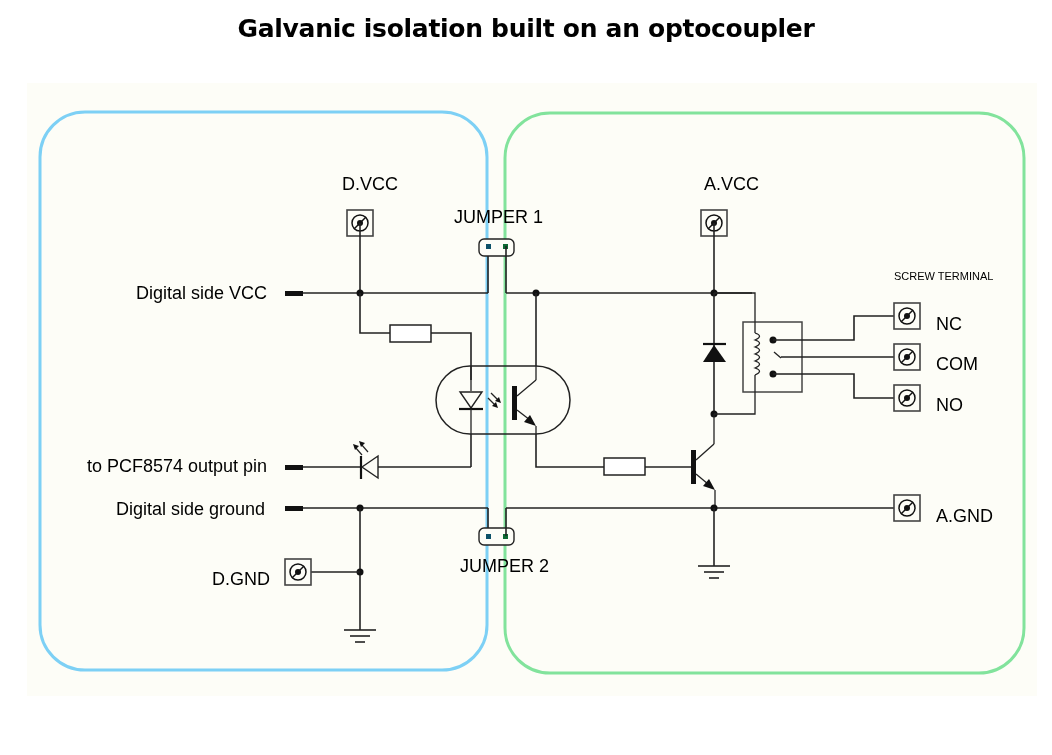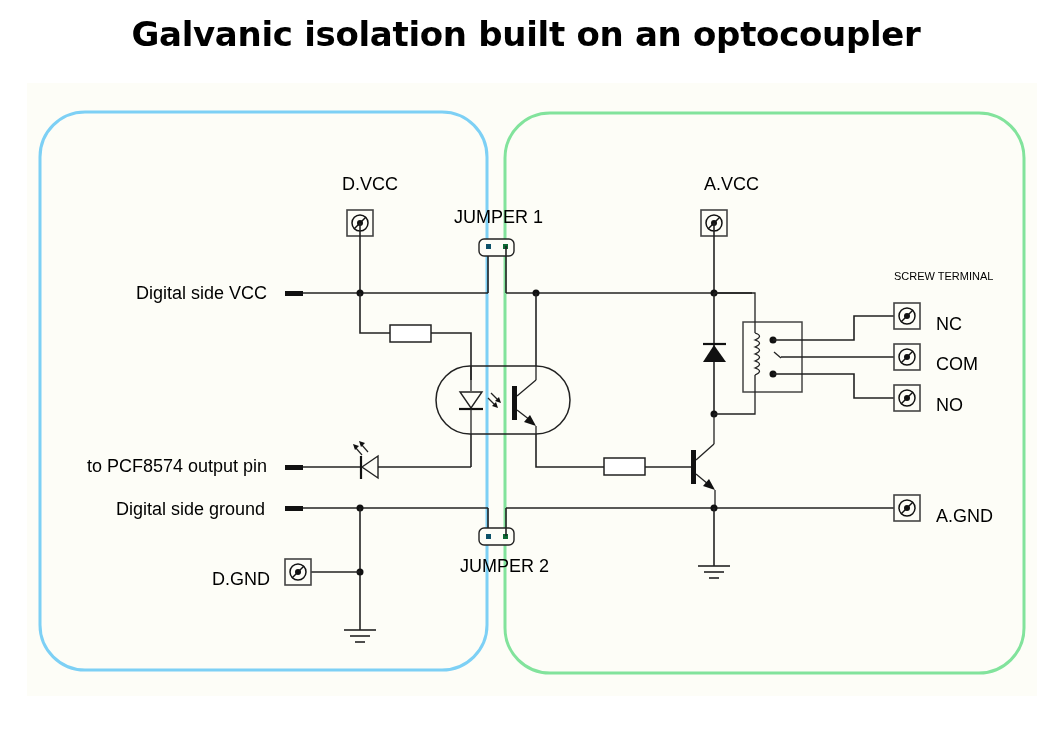--- a/index.html
+++ b/index.html
@@ -1,19 +1,19 @@
 <!DOCTYPE html>
 <html><head>
 <meta charset="utf-8">
 <style>
   html, body { margin: 0; padding: 0; background: #ffffff; }
   body { width: 1052px; height: 755px; position: relative; overflow: hidden; }
   .title {
     position: absolute; left: 0; top: 14px; width: 1052px; text-align: center;
-    font-family: "DejaVu Sans", sans-serif; font-weight: bold; font-size: 34px; color: #000;
+    font-family: "DejaVu Sans", sans-serif; font-weight: bold; font-size: 25px; color: #000;
     letter-spacing: -0.3px;
   }
   svg { position: absolute; left: 0; top: 0; }
   .lbl { font-family: "Liberation Sans", sans-serif; font-size: 18px; fill: #000; }
   .lbl-sm { font-family: "Liberation Sans", sans-serif; font-size: 11px; fill: #000; }
   .w { stroke: #222; stroke-width: 1.6; fill: none; }
   .wt { stroke: #222; stroke-width: 1.3; fill: none; }
 </style>
 </head>
 <body>

